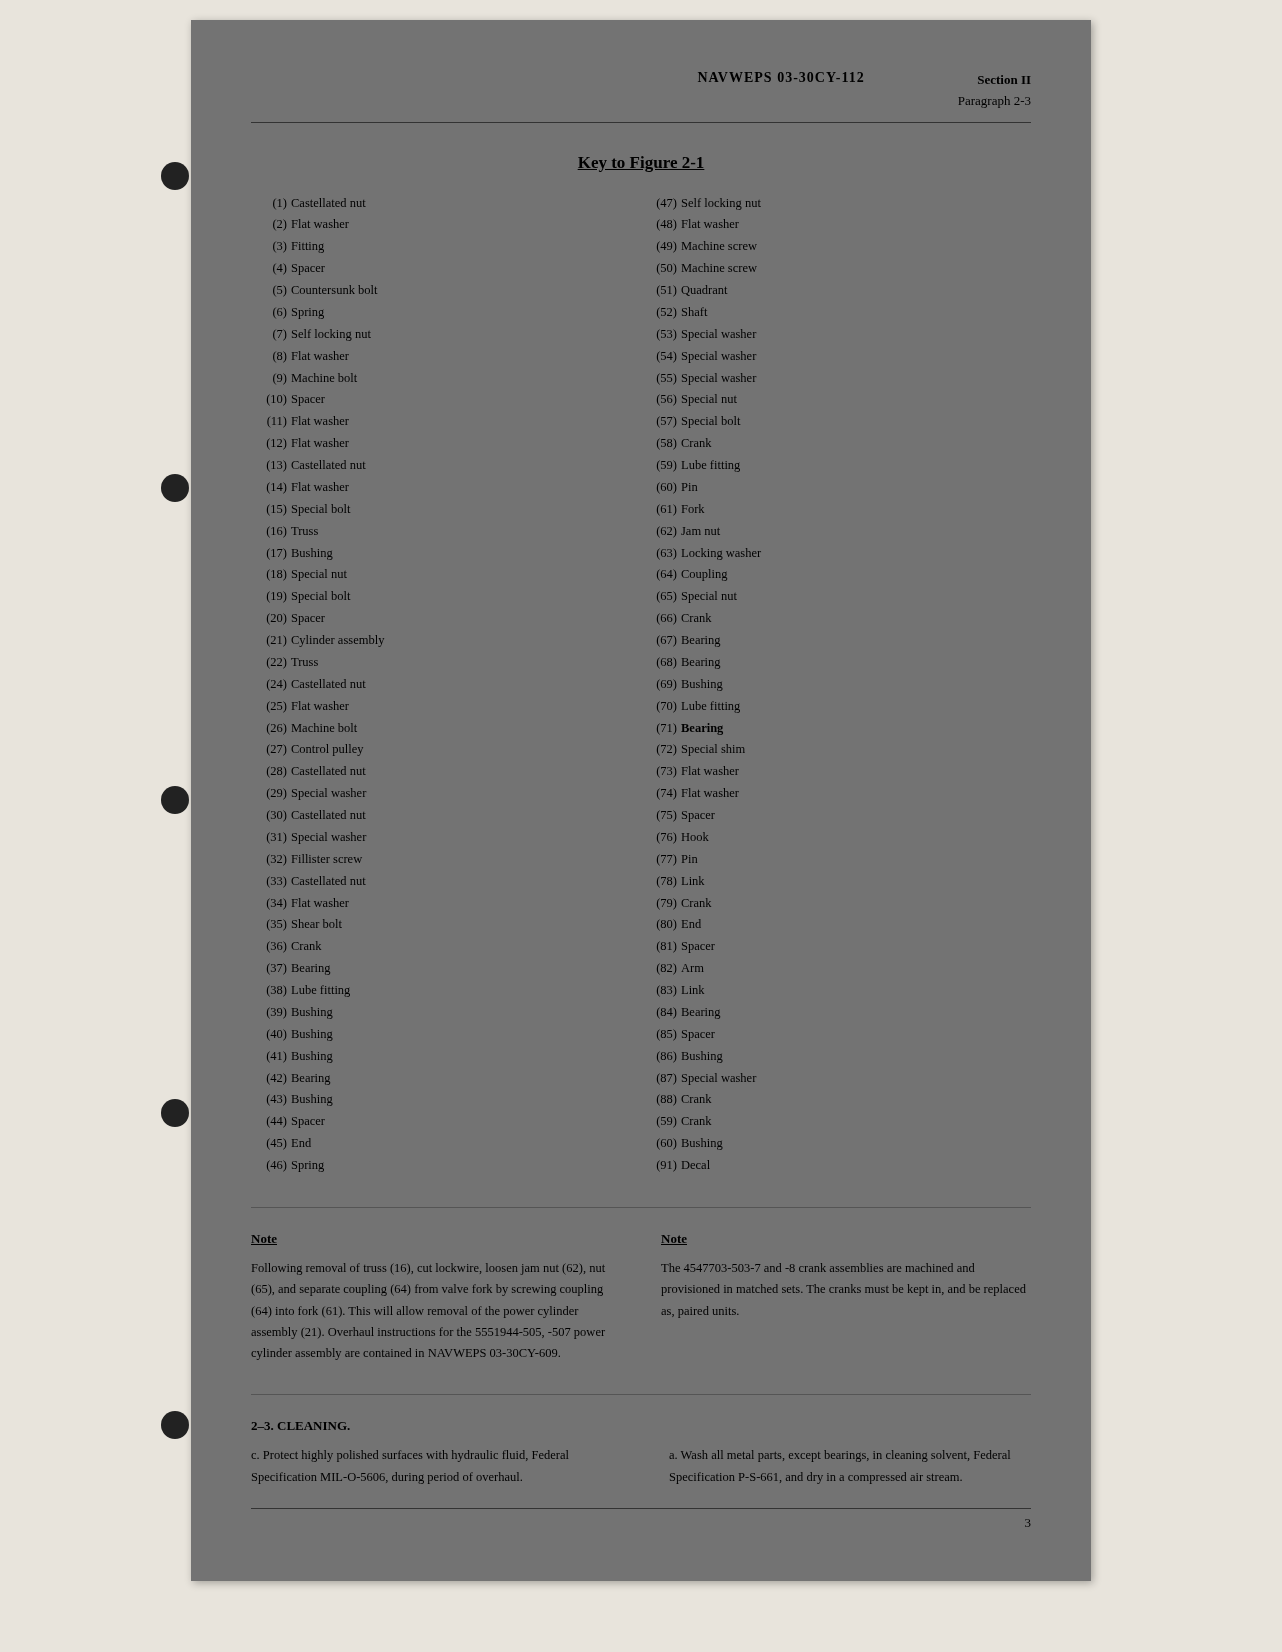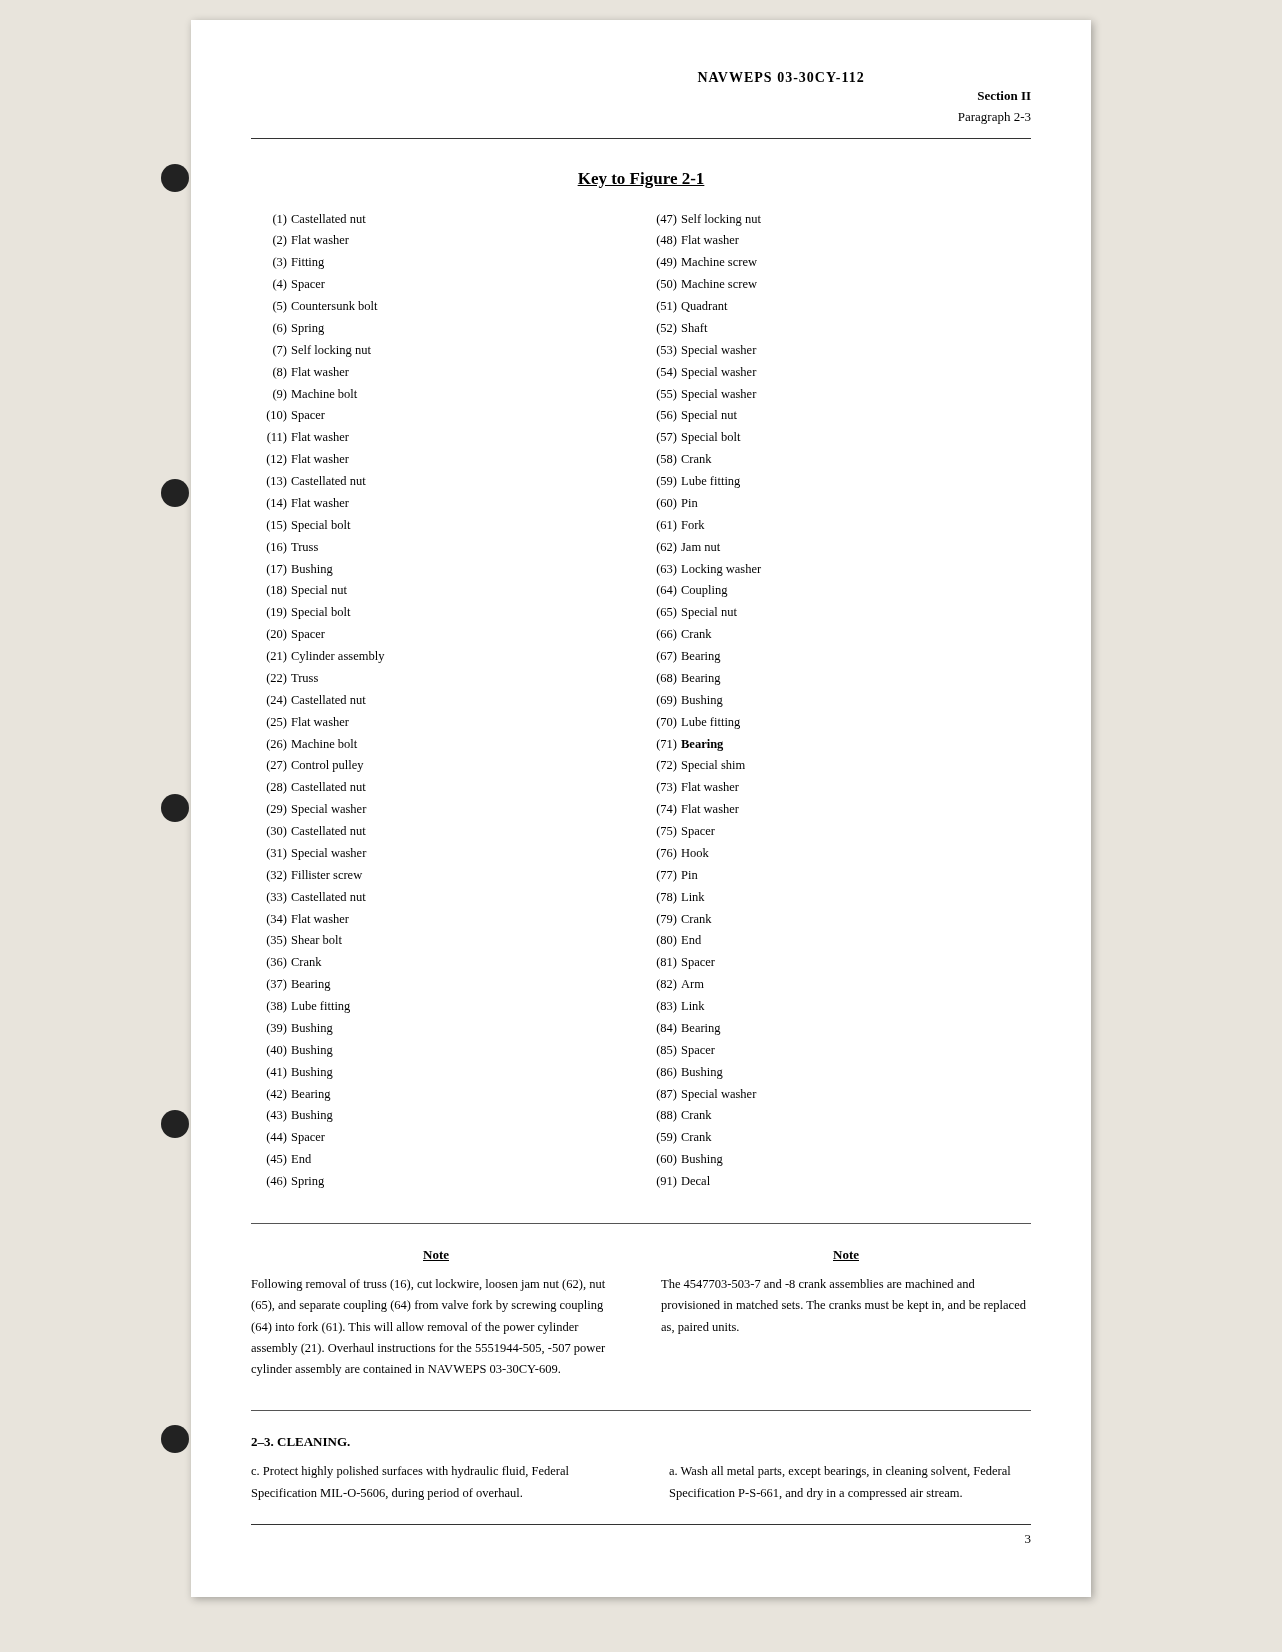--- a/index.html
+++ b/index.html
@@ -7,42 +7,41 @@
       background: #e8e4dc;
       display: flex;
       justify-content: center;
       align-items: flex-start;
       min-height: 100vh;
       padding: 20px;
       font-family: 'Times New Roman', Times, serif;
     }
     .page {
       width: 900px;
-      background: #ffffff;
+      background: #737373;
       padding: 50px 60px;
       position: relative;
       box-shadow: 2px 2px 8px rgba(0,0,0,0.3);
     }
     .header {
       display: flex;
       justify-content: space-between;
       align-items: flex-start;
       margin-bottom: 30px;
       border-bottom: 1px solid #333;
       padding-bottom: 10px;
     }
     .header-center {
       text-align: center;
       flex: 1;
     }
     .header-right {
       text-align: right;
       font-size: 13px;
       line-height: 1.6;
-      margin-top: 16px;
     }
     .doc-title {
       font-size: 14px;
       font-weight: bold;
       letter-spacing: 1px;
     }
     .section-title {
       font-size: 13px;
       font-weight: bold;
     }
@@ -82,21 +81,20 @@
       display: flex;
       gap: 40px;
       margin-bottom: 30px;
     }
     .note-block {
       flex: 1;
       font-size: 12.5px;
       line-height: 1.7;
     }
     .note-heading {
-      text-align: center;
       font-weight: bold;
       font-size: 13px;
       text-decoration: underline;
       margin-bottom: 8px;
     }
     .cleaning-section {
       font-size: 12.5px;
       line-height: 1.7;
       margin-bottom: 20px;
     }

